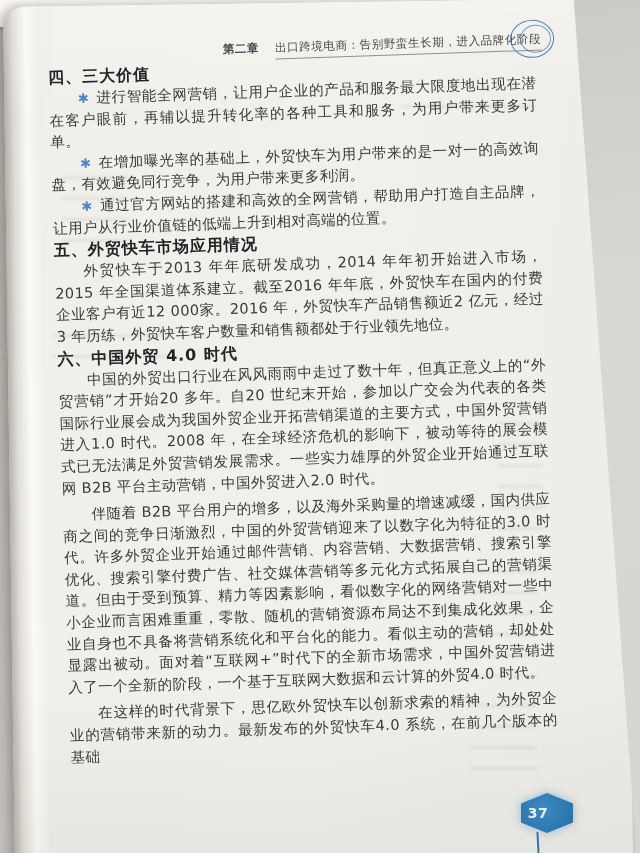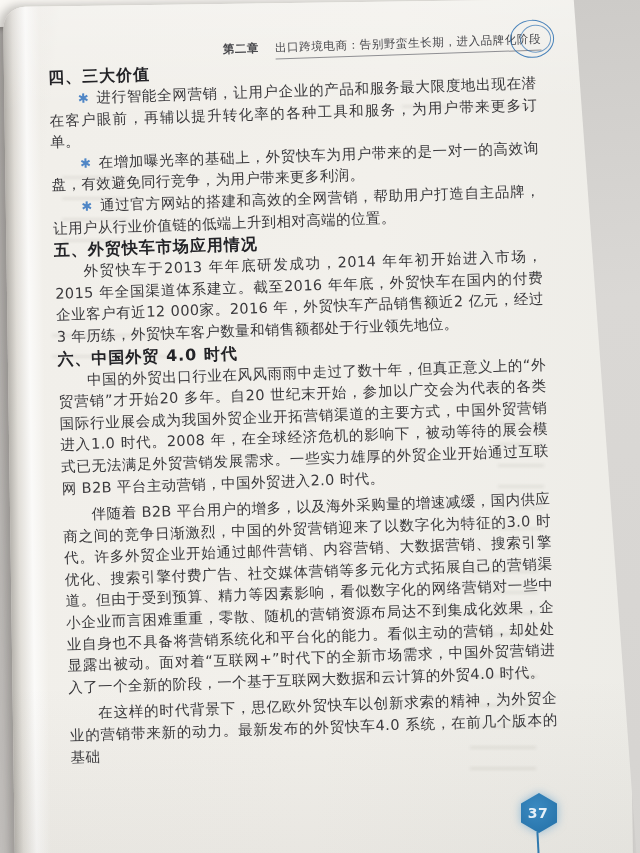--- a/index.html
+++ b/index.html
@@ -57,21 +57,21 @@
   .h-mid{margin-top:9px;margin-bottom:7px;}
   p.para,p.bullet{margin:0;text-indent:2em;}
   p.spaced{margin-top:5px;}
   .star{color:#4f86c6;font-style:normal;margin-right:7px;font-size:13px;}
   
   .pagenum-wrap{position:absolute;left:521px;top:793px;z-index:6;
     filter:drop-shadow(0 0 5px rgba(70,145,200,.55));}
   .hex{width:34px;height:40px;display:flex;align-items:center;justify-content:center;
     clip-path:polygon(50% 0%,100% 26%,100% 74%,50% 100%,0% 74%,0% 26%);
     background:radial-gradient(circle at 42% 38%,#3b8ac1,#2a77ae 70%);
-    color:#e6f0f8;font-size:14px;font-weight:600;letter-spacing:.5px;padding-right:2px;}
+    color:#e6f0f8;font-size:14px;font-weight:600;letter-spacing:.5px;padding-right:18px;}
   .pagenum-line{position:absolute;left:537px;top:832px;width:2px;height:22px;z-index:6;
     background:#3079ae;transform:rotate(-3deg);}
   
   .surface{position:absolute;left:572px;top:-24px;width:140px;height:930px;z-index:7;
     transform:rotate(-4.2deg);transform-origin:top left;
     background:linear-gradient(180deg,#cccac7 0%,#dad8d5 35%,#d6d4d1 100%);}
   .strip{position:absolute;left:551px;top:12px;width:22px;height:812px;z-index:8;
     transform:rotate(-4.2deg);transform-origin:top left;
     background:linear-gradient(180deg,#3c6770 0px,#2d4e56 32px,#223publicit;}
   .strip{background:linear-gradient(180deg,#3c6770 0px,#2d4e56 30px,#223038 62px,#191a1d 96px,#141518 55%,#17181b 100%);}

